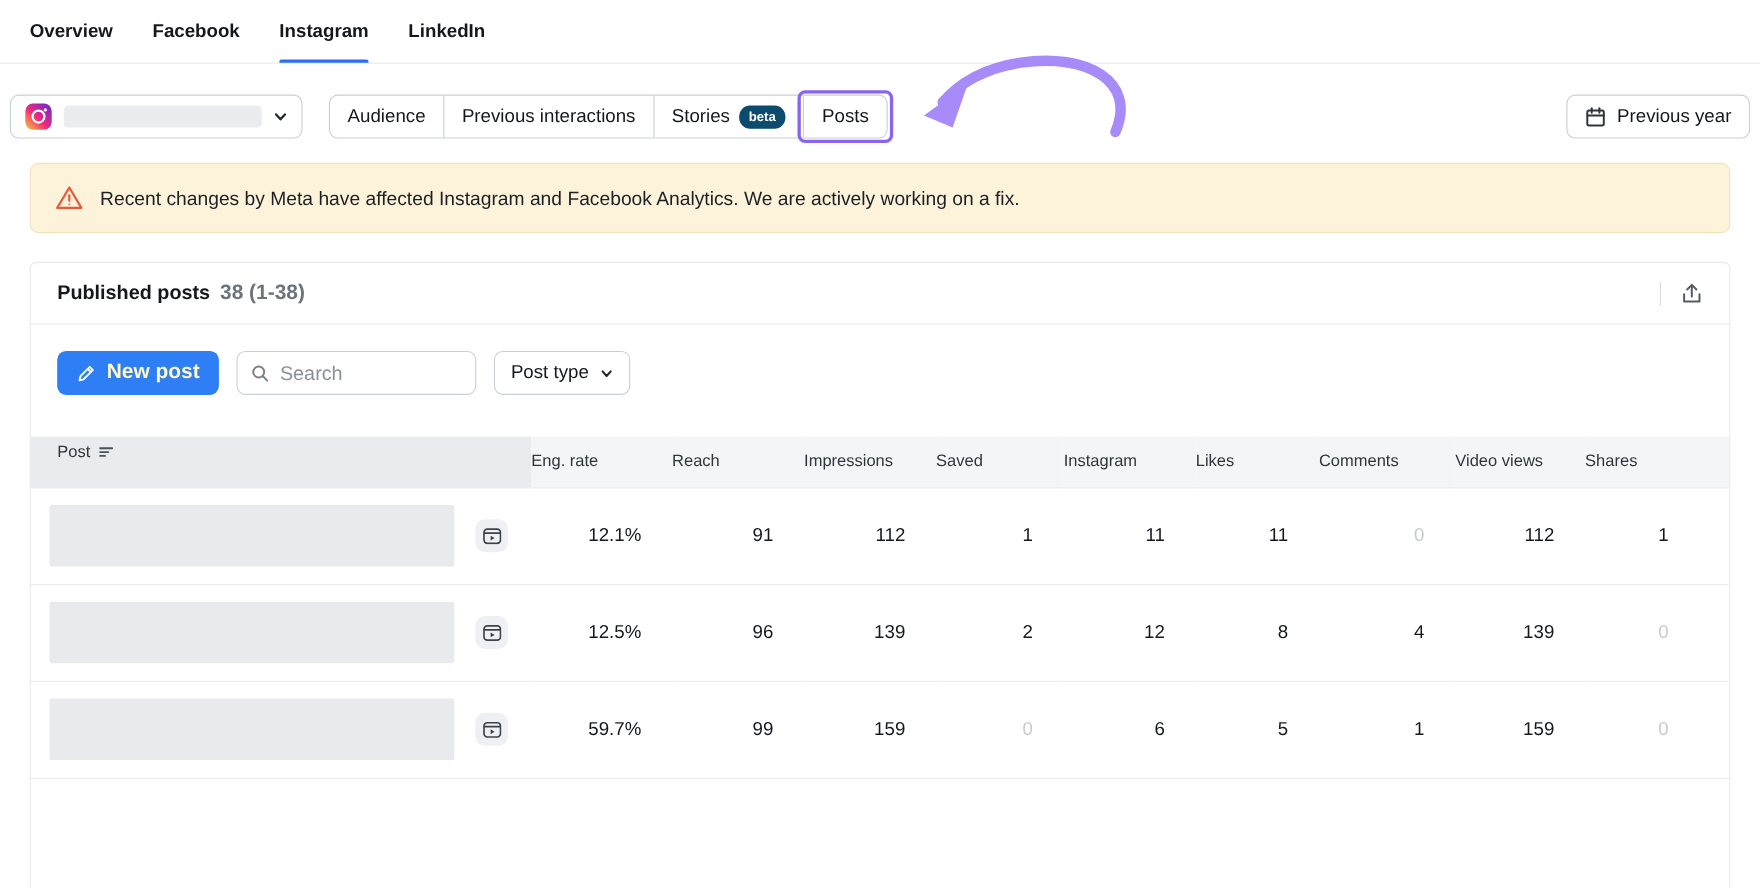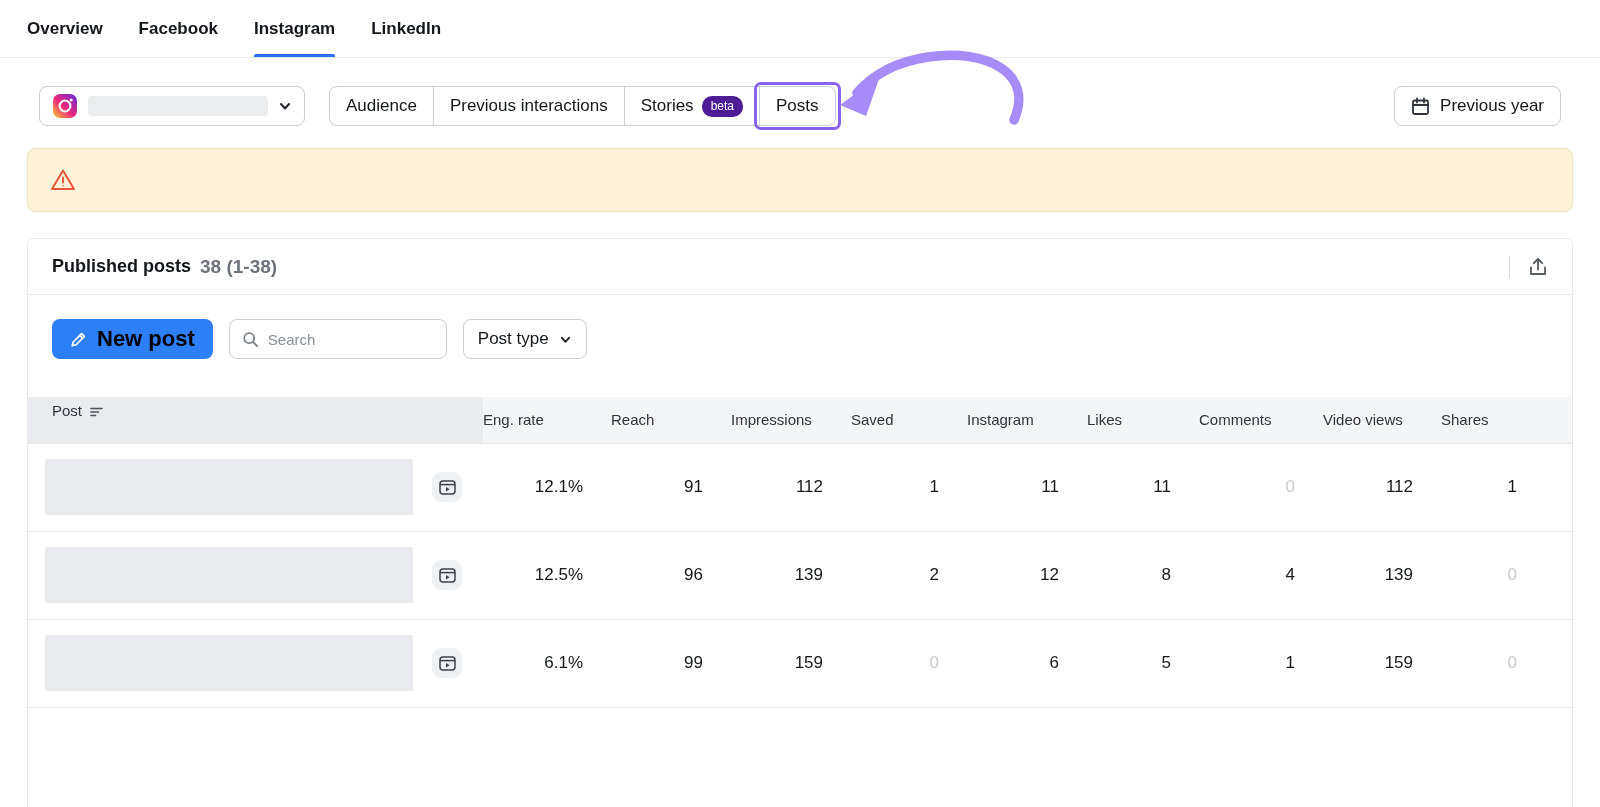--- a/index.html
+++ b/index.html
@@ -24,21 +24,21 @@
     position:relative; cursor:pointer;
   }
   .topnav .tab.active::after {
     content:""; position:absolute; left:0; right:0; bottom:0;
     height:3px; background:#2c6ef2; border-radius:2px 2px 0 0;
   }
 
   
   .controls {
     display:flex; align-items:center;
-    padding:0 39px; margin-top:28px; height:40px;
+    padding:0 9px; margin-top:28px; height:40px;
   }
   .account {
     width:266px; height:40px; background:#fff;
     border:1px solid #c9cfd6; border-radius:8px;
     display:flex; align-items:center; gap:10px; padding:0 12px;
     cursor:pointer;
   }
   .account .name-ph { flex:1; height:20px; background:#ebecee; border-radius:4px; }
 
   .segmented {
@@ -47,22 +47,22 @@
   }
   .segment {
     display:flex; align-items:center; gap:8px;
     padding:0 16px; font-size:17px; color:#14171c;
     border-left:1px solid #c9cfd6; cursor:pointer; position:relative;
     white-space:nowrap;
   }
   .segment:first-child { border-left:none; border-radius:7px 0 0 7px; }
   .segment:last-child  { border-radius:0 7px 7px 0; }
   .badge-beta {
-    background:#4c1d95; color:#fff;
-    font-size:12px; font-weight:400; line-height:1;
+    background:#0c4a6e; color:#fff;
+    font-size:12px; font-weight:700; line-height:1;
     padding:4px 9px 5px; border-radius:10px;
   }
   .annotate-box {
     position:absolute; left:-6px; right:-6px; top:-5px; bottom:-5px;
     border:3px solid #8a63ee; border-radius:7px;
     pointer-events:none; z-index:15;
   }
 
   .prev-year {
     margin-left:auto; height:40px; background:#fff;
@@ -96,32 +96,32 @@
     padding:0 24px; border-bottom:1px solid #e7e9ec;
   }
   .card-title { font-size:18px; font-weight:700; color:#14171c; }
   .card-count { margin-left:9px; font-size:19px; font-weight:700; color:#6d737b; }
   .hdr-right { margin-left:auto; display:flex; align-items:center; gap:18px; }
   .v-divider { width:1px; height:22px; background:#d8dbdf; }
   .icon-btn { background:none; border:none; cursor:pointer; display:flex; align-items:center; }
 
   .toolbar { display:flex; align-items:center; gap:16px; padding:24px 24px 38px; }
   .btn-new {
-    height:40px; background:#2e7ef6; color:#000000;
+    height:40px; background:#2e7ef6; color:#fef9c3;
     border:none; border-radius:8px;
-    font-family:inherit; font-size:22px; font-weight:700;
+    font-family:inherit; font-size:19px; font-weight:700;
     display:flex; align-items:center; gap:10px; padding:0 18px; cursor:pointer;
   }
   .search-box {
     width:218px; height:40px; border:1px solid #c9cfd6; border-radius:8px;
     display:flex; align-items:center; gap:9px; padding:0 12px; background:#fff;
   }
   .search-box input {
     border:none; outline:none; flex:1; min-width:0;
-    font-family:inherit; font-size:15px; color:#14171c; background:transparent;
+    font-family:inherit; font-size:18px; color:#14171c; background:transparent;
   }
   .search-box input::placeholder { color:#8a9098; }
   .btn-posttype {
     height:40px; background:#fff; border:1px solid #c9cfd6; border-radius:8px;
     font-family:inherit; font-size:17px; color:#14171c;
     display:flex; align-items:center; gap:10px; padding:12px 14px; cursor:pointer;
   }
 
   
   table { width:100%; border-collapse:collapse; table-layout:fixed; }
@@ -234,20 +234,21 @@
 </svg>
 
 <div class="alert">
   <span style="display:flex;">
     <svg width="26" height="26" viewBox="0 0 26 26" fill="none" stroke="#e8593c" stroke-width="2" stroke-linecap="round" stroke-linejoin="round">
       <path d="M13 3.5 L24 22 L2 22 Z"></path>
       <line x1="13" y1="10.5" x2="13" y2="15.5"></line>
       <circle cx="13" cy="18.7" r="0.8" fill="#e8593c" stroke="none"></circle>
     </svg>
   </span>
+  <span>Recent changes by Meta have affected Instagram and Facebook Analytics. We are actively working on a fix.</span>
 </div>
 
 <section class="card">
 
   <div class="card-header">
     <span class="card-title">Published posts</span>
     <span class="card-count">38 (1-38)</span>
     <div class="hdr-right">
       <span class="v-divider"></span>
       <button class="icon-btn">
@@ -383,21 +384,21 @@
           <div class="post-ph"></div>
           <div class="video-chip">
                 <svg width="17" height="15" viewBox="0 0 17 15" fill="none" stroke="#3c434b" stroke-width="1.5" stroke-linejoin="round">
                   <rect x="1" y="1" width="15" height="13" rx="3"></rect>
                   <line x1="1" y1="4.6" x2="16" y2="4.6"></line>
                   <path d="M7 7 L10.6 9.2 L7 11.4 Z" fill="#3c434b" stroke="none"></path>
                 </svg>
               </div>
         </div>
           </td>
-        <td>6.1%</td>
+        <td>59.7%</td>
         <td>99</td>
         <td>159</td>
         <td class="muted">0</td>
         <td>6</td>
         <td>5</td>
         <td>1</td>
         <td>159</td>
         <td class="muted">0</td>
       </tr>
     </tbody>

